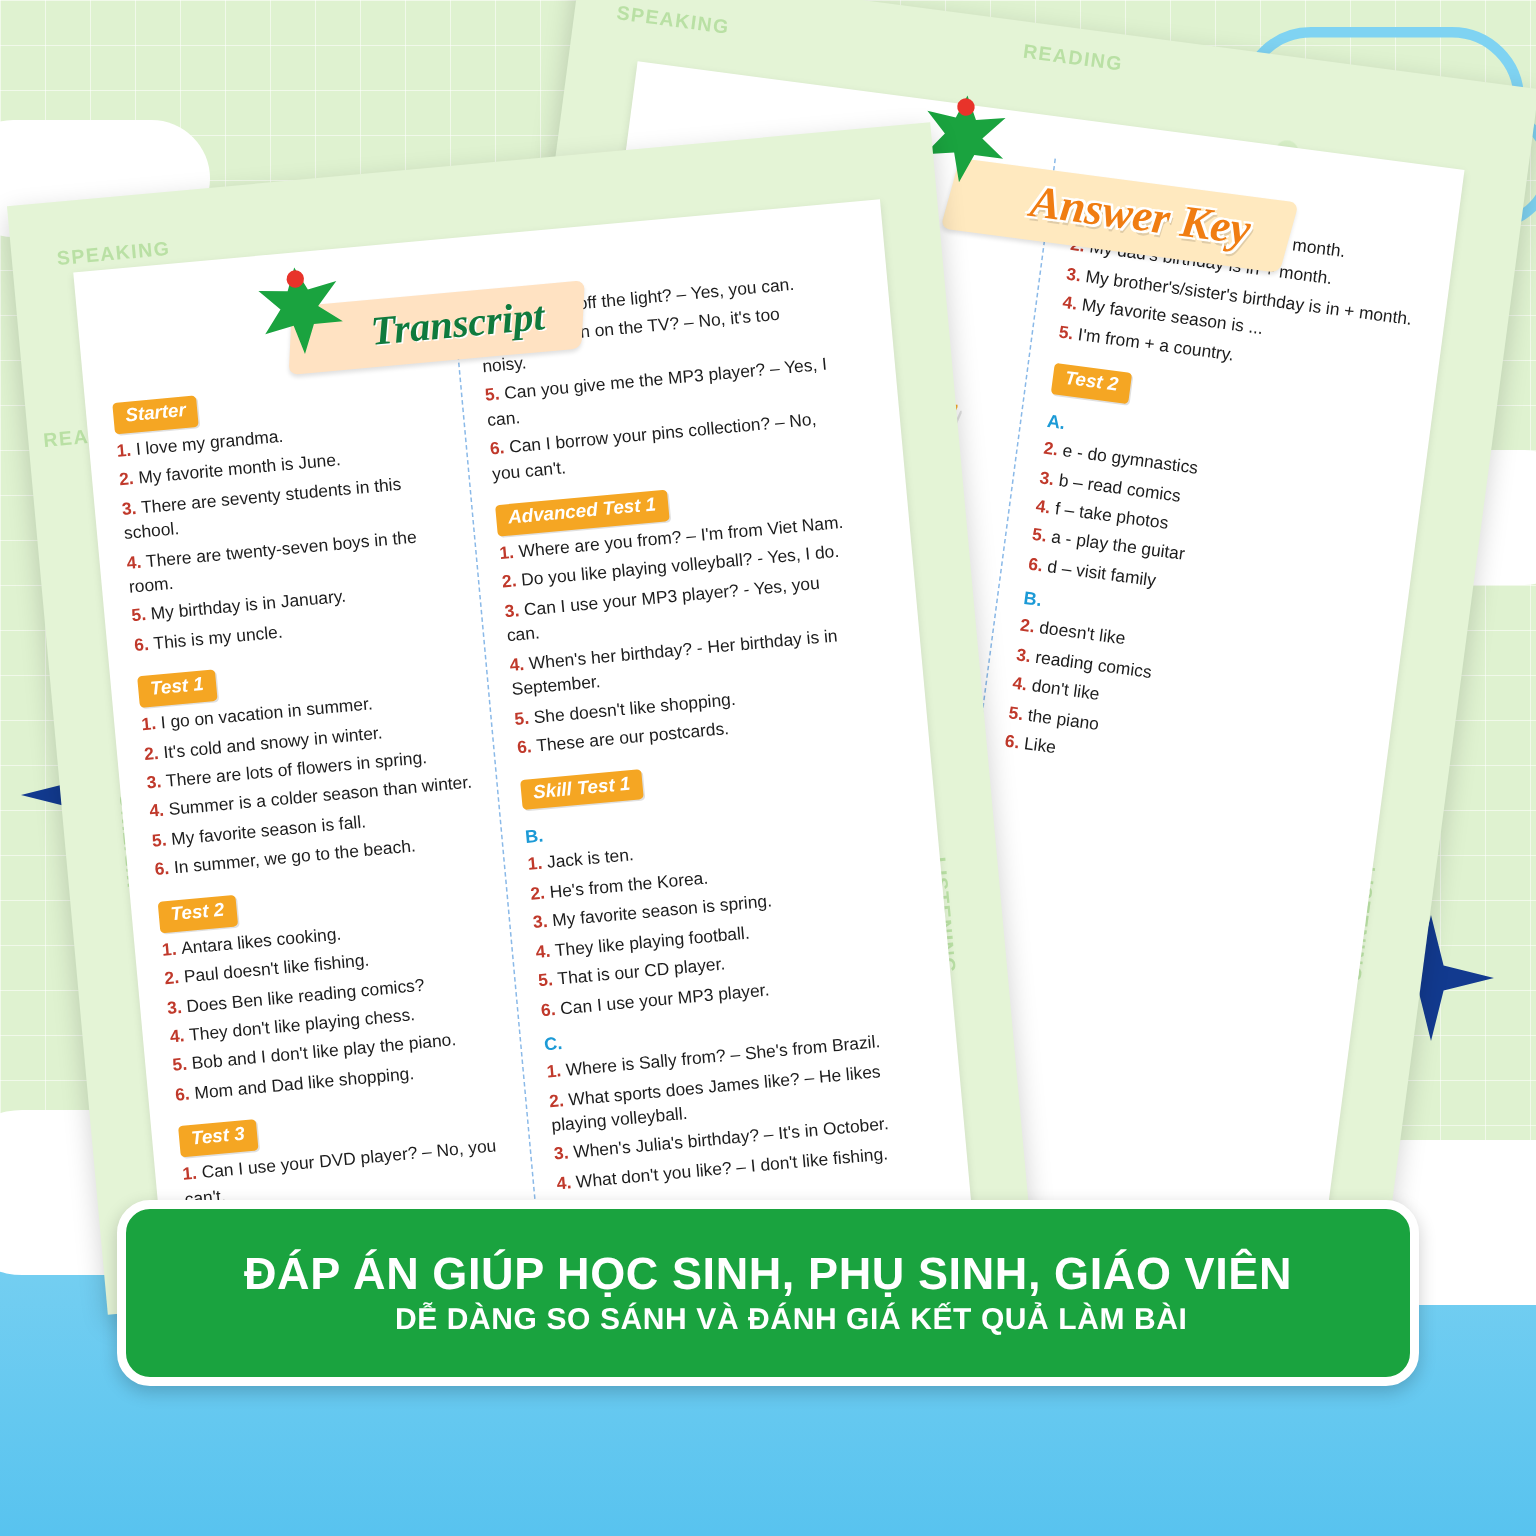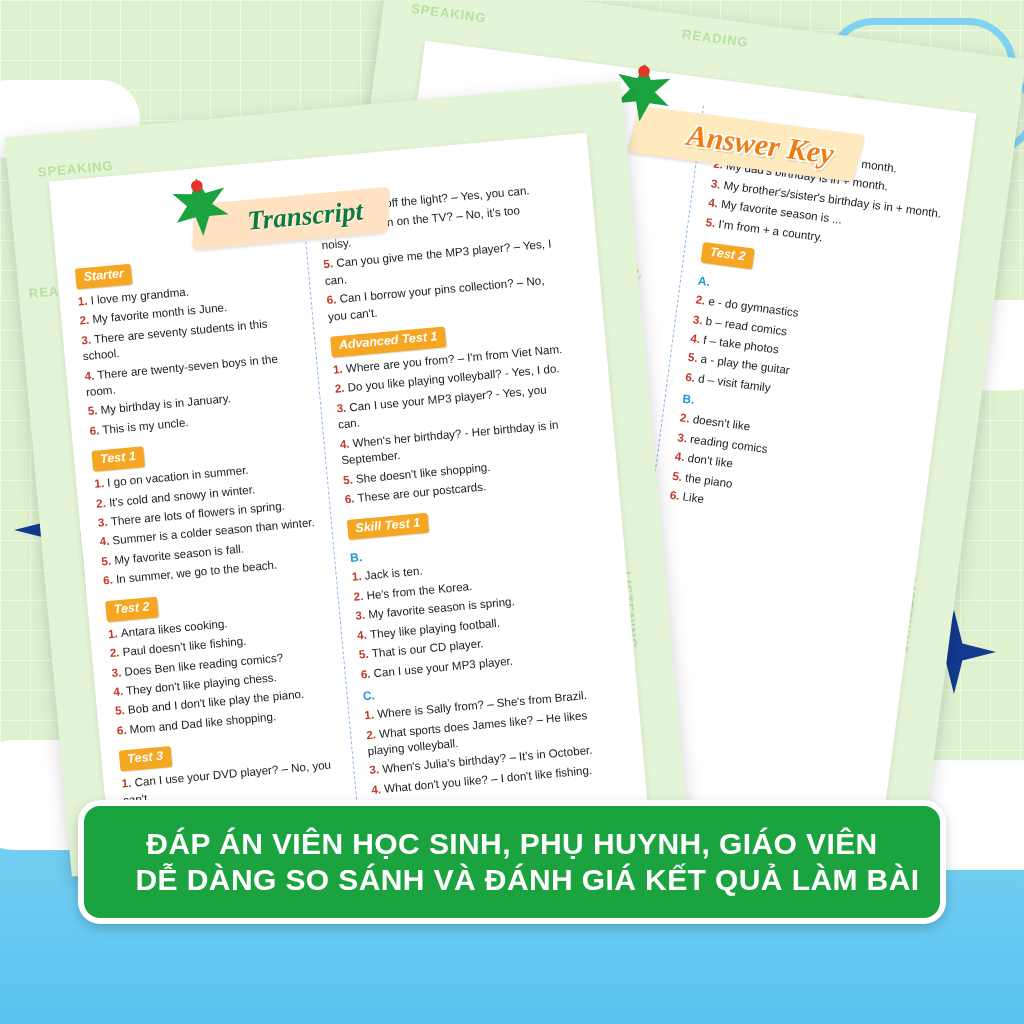--- a/index.html
+++ b/index.html
@@ -144,21 +144,21 @@
     border:6px solid #ffffff;
     border-radius:22px;
     box-shadow:0 4px 12px rgba(0,0,0,.2);
     display:flex; flex-direction:column; align-items:center; justify-content:center;
     gap:2px;
   }
   #caption div {
     color:#ffffff; font-weight:bold; font-size:30px; letter-spacing:.4px;
     text-align:center;
   }
-  #caption .l2 { font-size:30px;margin-left:31px; }
+  #caption .l2 { font-size:20px;margin-left:31px; }
 </style>
 </head>
 <body>
 
 <div id="bg">
   <div class="grid"></div>
   <div class="sky"></div>
 
   <div class="cloud" style="left:-30px; top:80px; width:170px; height:78px;"></div>
   <div class="cloud" style="left:30px; top:120px; width:120px; height:60px;"></div>
@@ -298,15 +298,15 @@
   <div class="banner" id="banner-transcript" style="left:180px; top:84px;">
     <span class="txt">Transcript</span>
   </div>
   <svg class="logo-star" style="left:156px; top:56px;" viewBox="0 0 64 64">
     <path d="M32 2 L40 18 L60 14 L46 30 L62 42 L42 42 L34 62 L28 42 L8 46 L20 30 L6 16 L26 18 Z" fill="#1aa33f"></path>
     <circle cx="32" cy="10" r="6" fill="#e8332a"></circle>
   </svg>
 </div>
 
 <div id="caption">
-  <div class="l1">ĐÁP ÁN VIÊN HỌC SINH, PHỤ HUYNH, GIÁO VIÊN</div>
+  <div class="l1">ĐÁP ÁN GIÚP HỌC SINH, PHỤ SINH, GIÁO VIÊN</div>
   <div class="l2">DỄ DÀNG SO SÁNH VÀ ĐÁNH GIÁ KẾT QUẢ LÀM BÀI</div>
 </div>
 
 </body></html>

